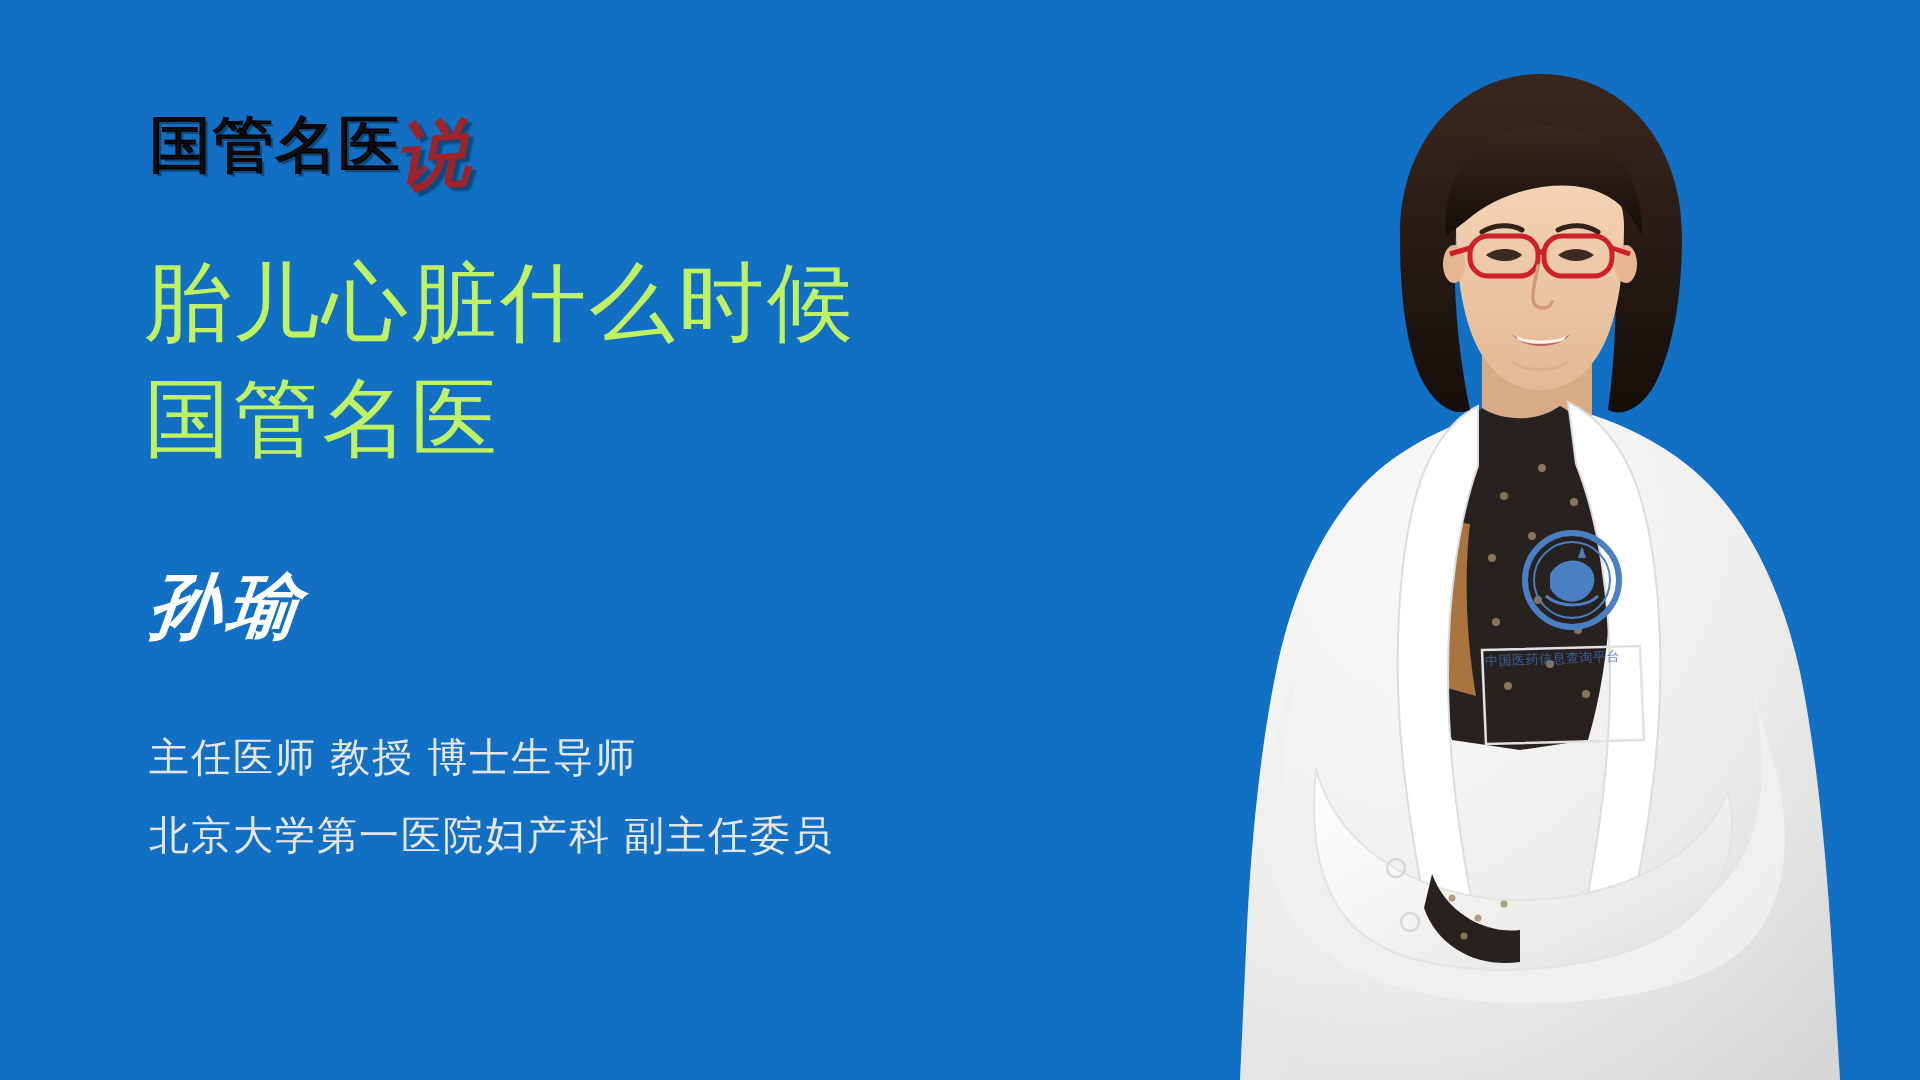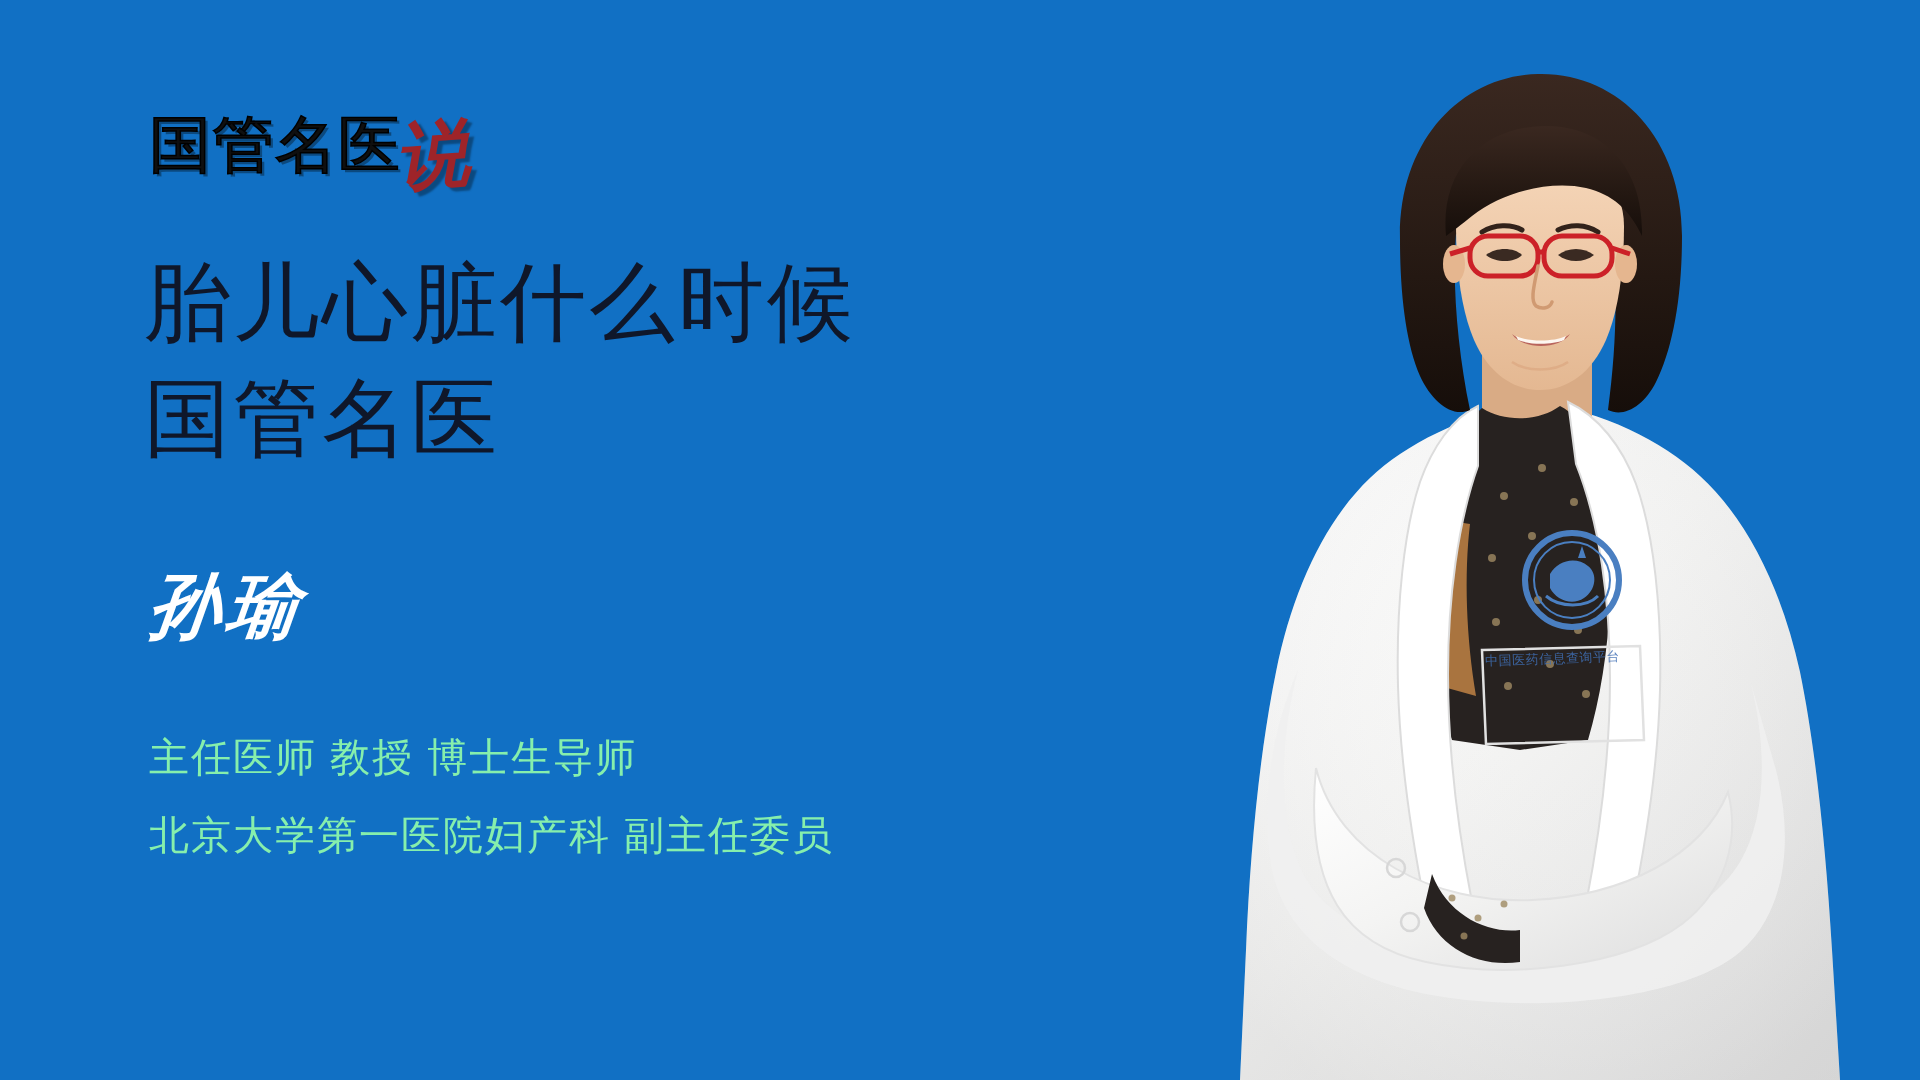--- a/index.html
+++ b/index.html
@@ -53,21 +53,21 @@
     white-space:nowrap;
   }
 
   
   .headline{
     position:absolute;
     left:128px; top:244px;
     width:1000px;
   }
   .headline-line{
-    color:#0f172a;
+    color:#bef264;
     font-size:86px;
     font-weight:400;
     line-height:116px;
     letter-spacing:3px;
     white-space:nowrap;
     font-family:"Liberation Sans","DejaVu Sans",sans-serif;
   }
 
   
   .doctor-name{
@@ -84,21 +84,21 @@
     transform:skewX(-6deg);
   }
 
   
   .credentials{
     position:absolute;
     left:133px; top:718px;
     width:960px;
   }
   .cred-line{
-    color:#86efac;
+    color:#e5e5e5;
     font-size:40px;
     font-weight:400;
     line-height:78px;
     letter-spacing:2px;
     white-space:nowrap;
     font-family:"Liberation Sans","DejaVu Sans",sans-serif;
   }
 
   
   .portrait{

